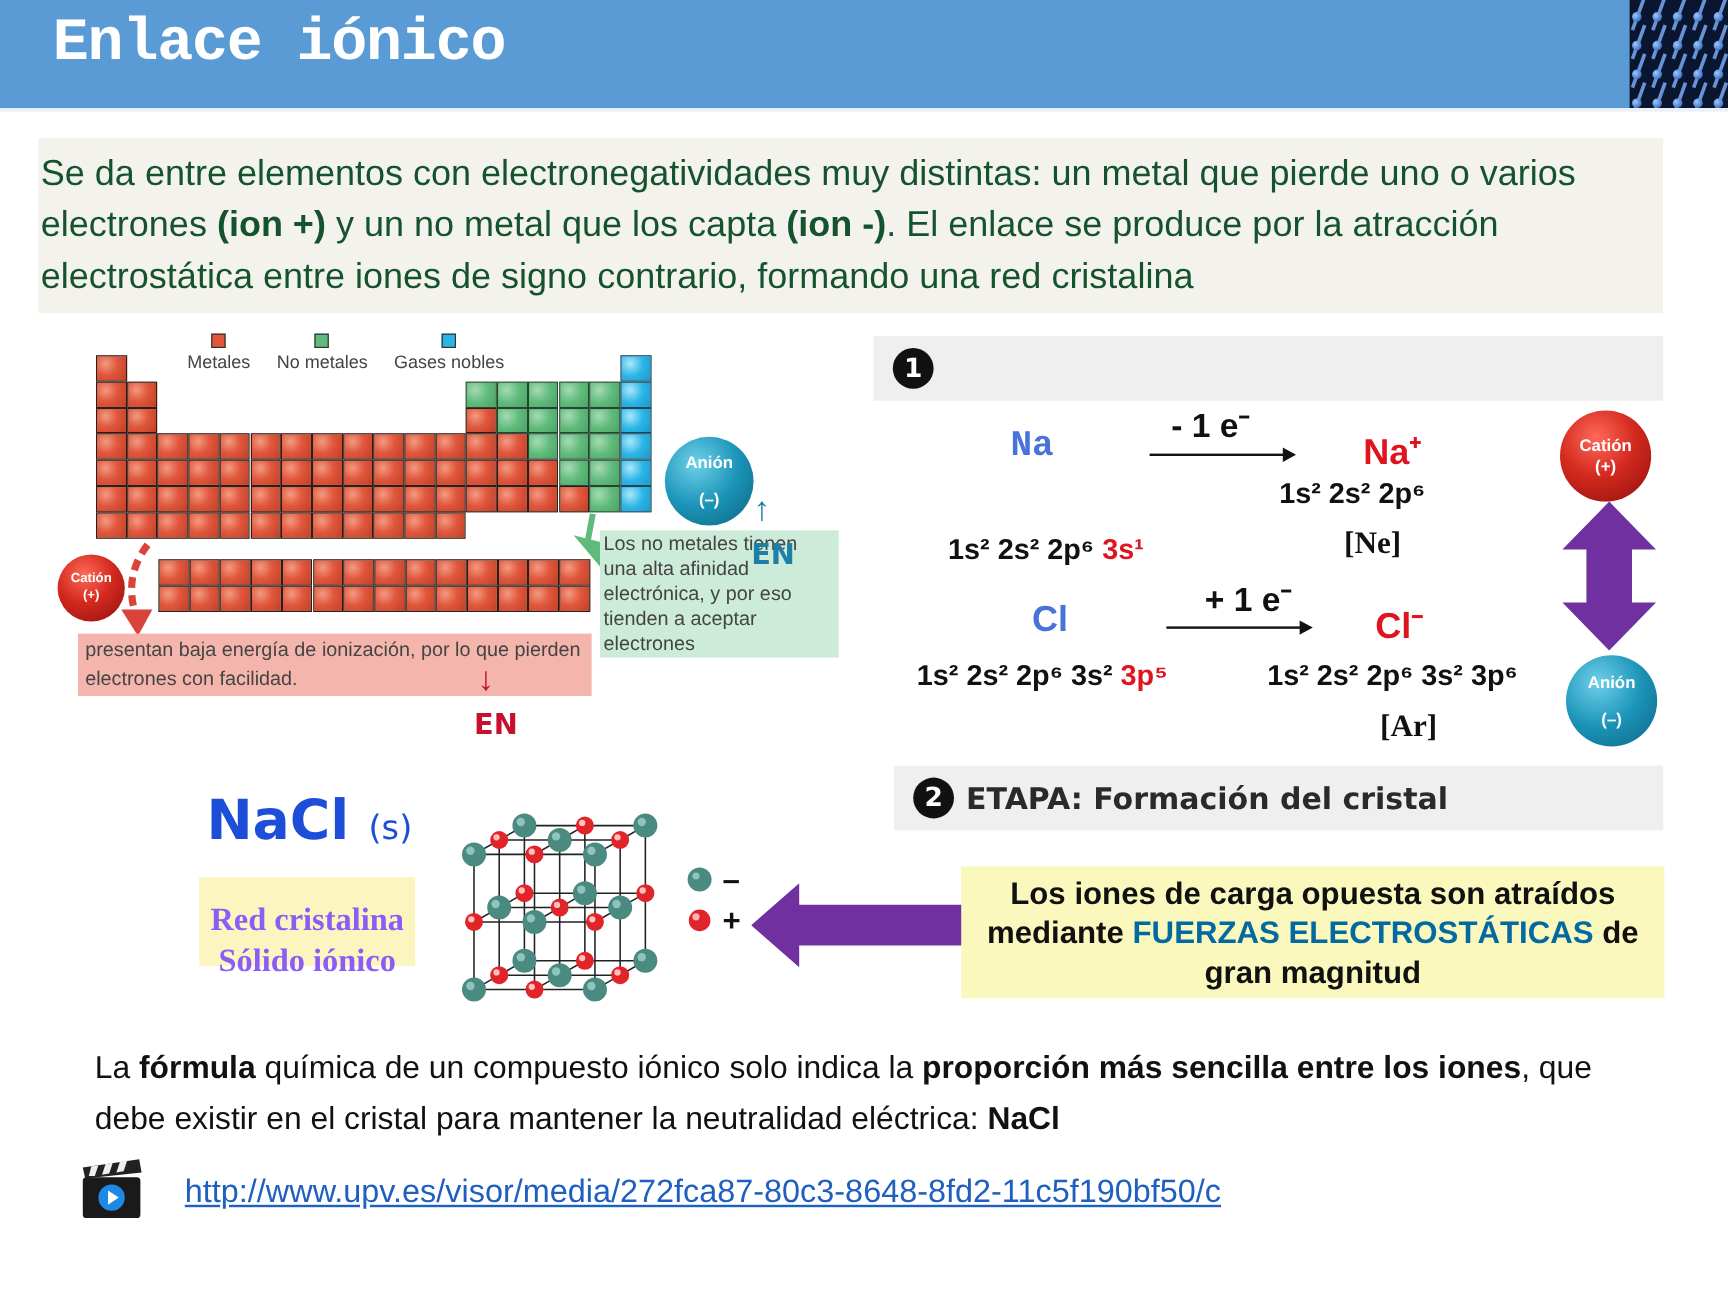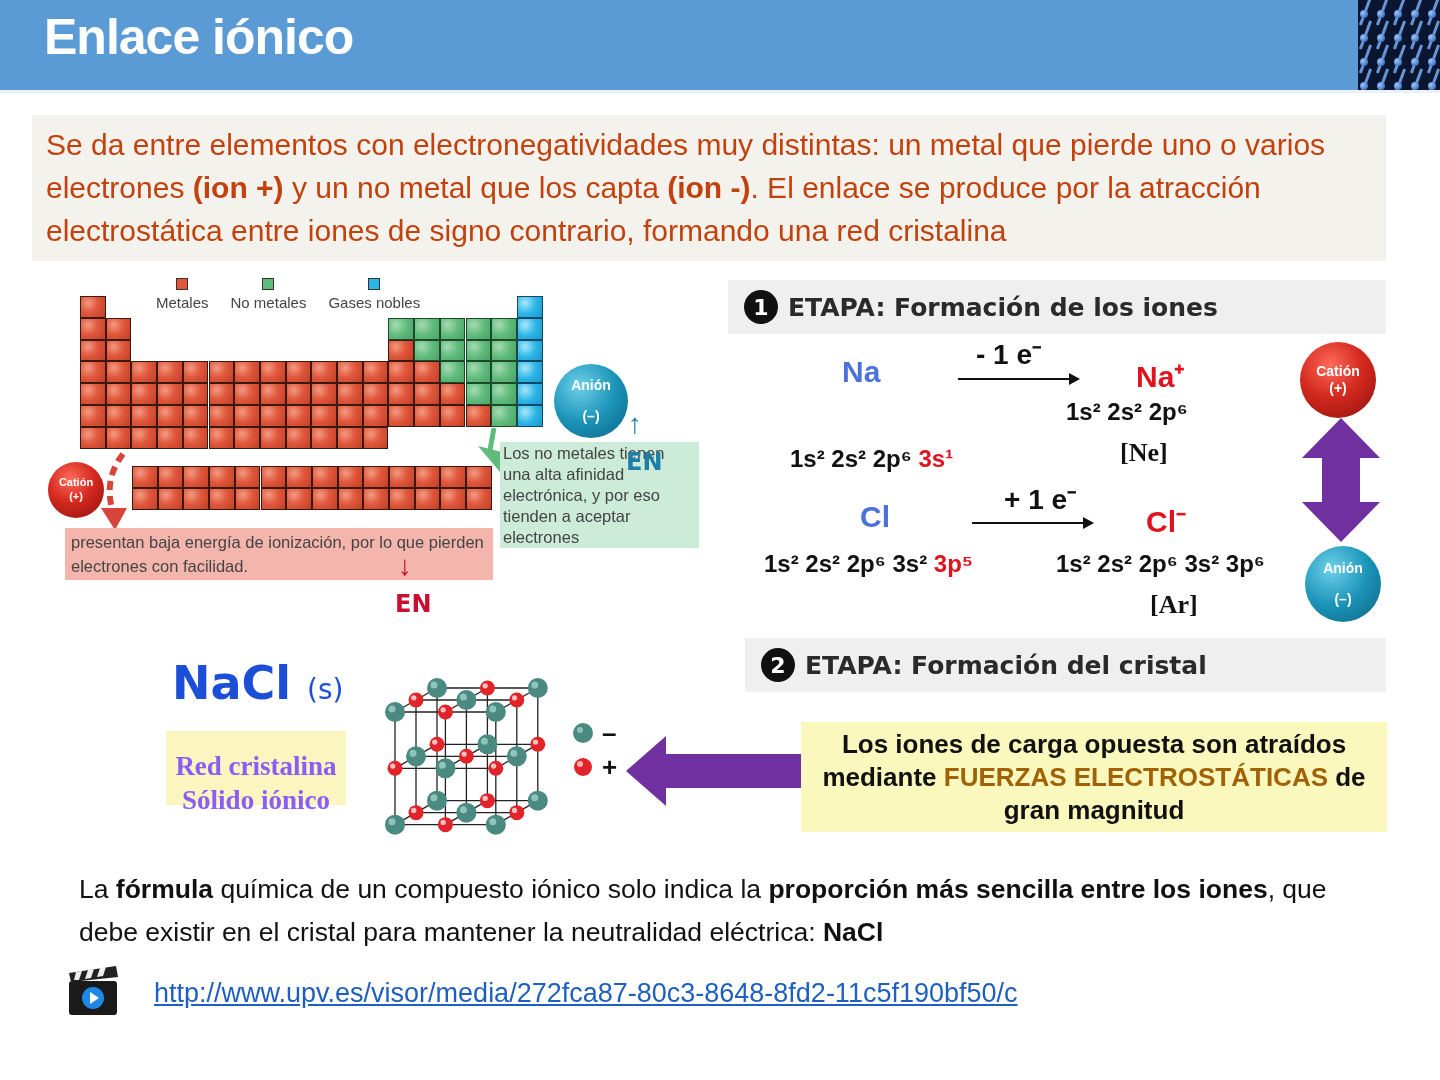--- a/index.html
+++ b/index.html
@@ -1,26 +1,26 @@
 <!DOCTYPE html>
 <html><head>
 <meta charset="utf-8">
 <style>
   * { box-sizing: border-box; margin: 0; padding: 0; }
   html, body { width: 1440px; height: 1080px; background: #ffffff; overflow: hidden; }
   body { position: relative; font-family: "Liberation Sans", sans-serif; color: #1a1a1a; }
 
   .header { position: absolute; left: 0; top: 0; width: 1440px; height: 90px; background: #5b9bd5; }
-  .header .title { position: absolute; left: 44px; top: 8px; font-family: Liberation Sans, sans-serif; font-weight: bold; font-size: 50px; color: #ffffff; letter-spacing: -1px; }
+  .header .title { position: absolute; left: 44px; top: 8px; font-family: Liberation Mono, monospace; font-weight: bold; font-size: 50px; color: #ffffff; letter-spacing: -1px; }
   .header .thumb { position: absolute; right: 0; top: 0; width: 82px; height: 90px; background: #0a1630; overflow: hidden; }
   .header .thumb .ln { position: absolute; width: 3px; height: 30px; background: #7fb3ff; transform: rotate(20deg); opacity: 0.8; }
   .header .thumb .dot { position: absolute; width: 8px; height: 8px; border-radius: 50%; background: radial-gradient(circle at 35% 35%, #9cc8ff, #1c4fa8); }
   .header-line { position: absolute; left: 0; top: 90px; width: 1440px; height: 3px; background: #eaf1f8; }
 
-  .intro { position: absolute; left: 32px; top: 115px; width: 1354px; height: 146px; background: #f3f2ec; padding: 8px 14px; font-family: "Liberation Sans", sans-serif; font-size: 30px; line-height: 43px; color: #c2410c; }
+  .intro { position: absolute; left: 32px; top: 115px; width: 1354px; height: 146px; background: #f3f2ec; padding: 8px 2px; font-family: "Liberation Sans", sans-serif; font-size: 30px; line-height: 43px; color: #14532d; }
   .intro b { font-weight: bold; }
 
   
   .ptable { position: absolute; left: 80px; top: 296px; }
   .cell { position: absolute; width: 25.7px; height: 21.8px; border: 1px solid #3a1a10; }
   .cell.m { background: radial-gradient(circle at 30% 30%, #f39a82 0%, #e0573c 45%, #c13f27 100%); }
   .cell.n { background: radial-gradient(circle at 30% 30%, #a6dbb3 0%, #5fbb7b 50%, #4aa268 100%); border-color: #1e4a2c; }
   .cell.g { background: radial-gradient(circle at 30% 30%, #a8e8fb 0%, #2bb5e6 50%, #1d98cc 100%); border-color: #0e4a66; }
 
   .legend { position: absolute; left: 156px; top: 278px; font-size: 15px; color: #444; display: flex; gap: 22px; align-items: center; }
@@ -56,21 +56,21 @@
   .nacl { position: absolute; left: 172px; top: 656px; font-family: "DejaVu Sans", sans-serif; font-weight: bold; font-size: 46px; color: #1d4ed8; }
   .nacl .st { font-weight: normal; font-size: 28px; }
   .red-cryst { position: absolute; left: 166px; top: 731px; width: 180px; height: 74px; background: #fbf6bf; font-family: "Liberation Serif", serif; font-weight: bold; font-size: 27px; line-height: 34px; text-align: center; color: #8b5cf6; padding-top: 18px; }
 
   .lattice { position: absolute; left: 380px; top: 672px; width: 190px; height: 185px; }
   .lat-legend { position: absolute; left: 572px; top: 716px; }
   .lat-legend .row { display: flex; align-items: center; gap: 8px; height: 34px; font-size: 26px; font-weight: bold; color: #111; }
 
   .big-arrow { position: absolute; left: 626px; top: 736px; width: 180px; height: 70px; }
   .force-box { position: absolute; left: 801px; top: 722px; width: 586px; height: 110px; background: #fbf8bd; font-family: "Liberation Sans", sans-serif; font-weight: bold; font-size: 26px; line-height: 33px; text-align: center; color: #111; padding-top: 6px; }
-  .force-box .red { color: #a16207; }
+  .force-box .red { color: #0369a1; }
 
   .formula { position: absolute; left: 79px; top: 868px; width: 1300px; font-family: "Liberation Sans", sans-serif; font-size: 26.5px; line-height: 43px; color: #111; }
   .formula b { font-weight: bold; }
 
   .video-icon { position: absolute; left: 66px; top: 965px; width: 54px; height: 54px; }
   .link { position: absolute; left: 154px; top: 978px; font-family: "Liberation Sans", sans-serif; font-size: 27px; color: #1f5fbf; text-decoration: underline; }
 </style>
 </head>
 <body>
 
@@ -278,24 +278,23 @@
 <div class="note-red">presentan baja energía de ionización, por lo que pierden electrones con facilidad.</div>
 <div class="note-green">Los no metales tienen una alta afinidad electrónica, y por eso tienden a aceptar electrones</div>
 
 <div class="arrow-v" style="left:398px;top:552px;color:#c8102e;">↓</div>
 <div class="en red" style="left:395px;top:590px;">EN</div>
 <div class="arrow-v" style="left:628px;top:410px;color:#1d7fa6;">↑</div>
 <div class="en blue" style="left:626px;top:448px;">EN</div>
 
 <div class="stage" style="left:728px;top:280px;width:658px;height:54px;">
   <span class="num">1</span>
-  <span>ETAPA: Formación de los iones</span>
-</div>
-
-<div class="eq sym blue" style="left:842px;top:355px;">Na</div>
+</div>
+
+<div class="eq sym blue" style="left:842px;top:355px;font-family:Liberation Mono, monospace;">Na</div>
 <div class="eq" style="left:976px;top:334px;font-size:28px;">- 1 e⁻</div>
 <div class="rxn-arrow" style="left:958px;top:378px;width:120px;"></div>
 <div class="eq sym red" style="left:1116px;top:355px;">Na⁺</div>
 <div class="eq" style="left:790px;top:398px;margin-top:47px;"><span>1s² 2s² 2p⁶</span> <span class="hl">3s¹</span></div>
 <div class="eq" style="left:1066px;top:398px;">1s² 2s² 2p⁶</div>
 <div class="eq serif" style="left:1120px;top:438px;">[Ne]</div>
 
 <div class="eq sym blue" style="left:860px;top:500px;">Cl</div>
 <div class="eq" style="left:1004px;top:479px;font-size:28px;">+ 1 e⁻</div>
 <div class="rxn-arrow" style="left:972px;top:522px;width:120px;"></div>

